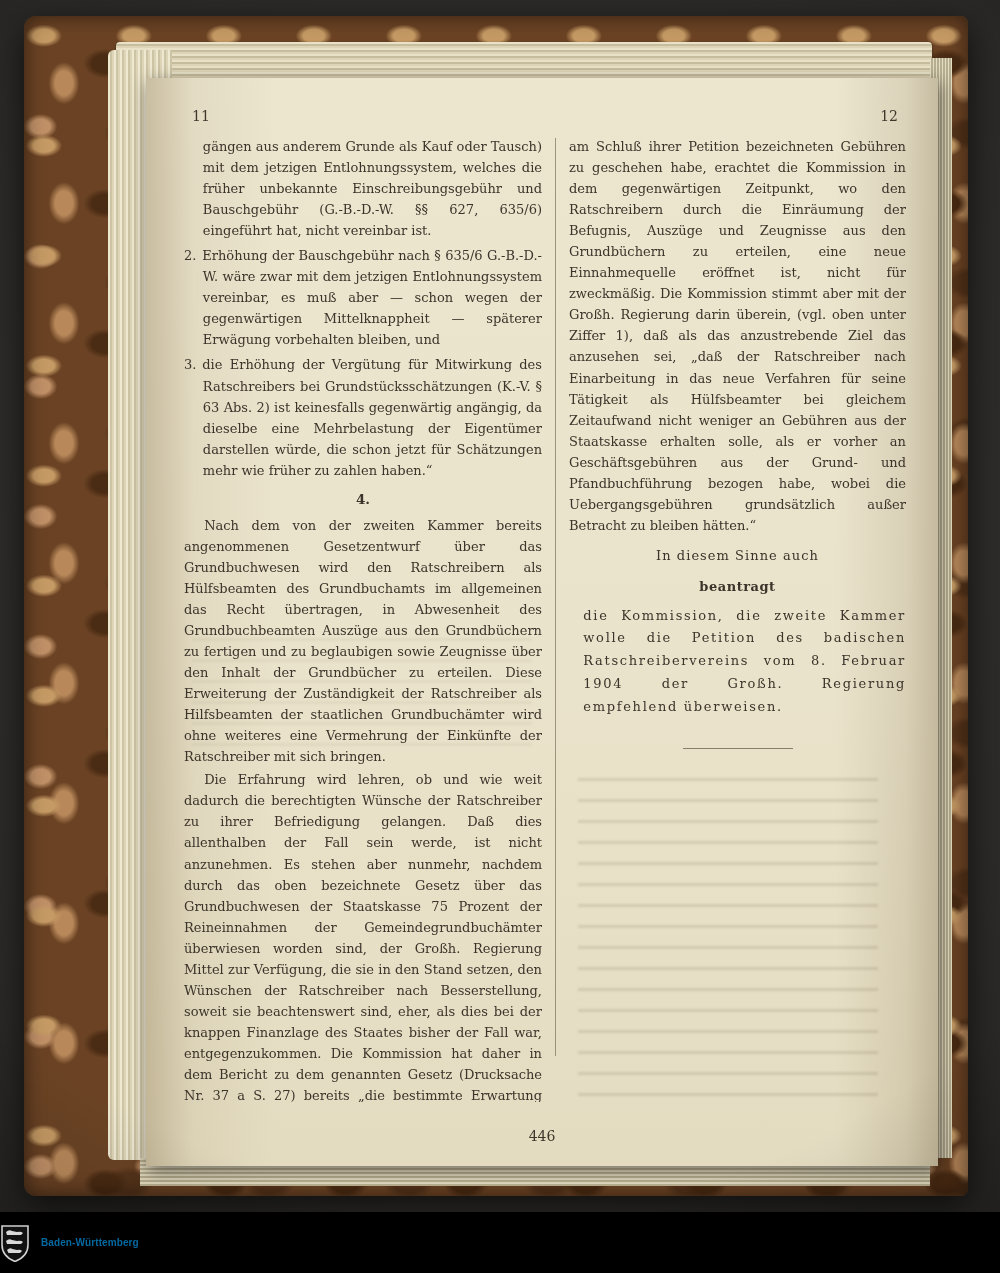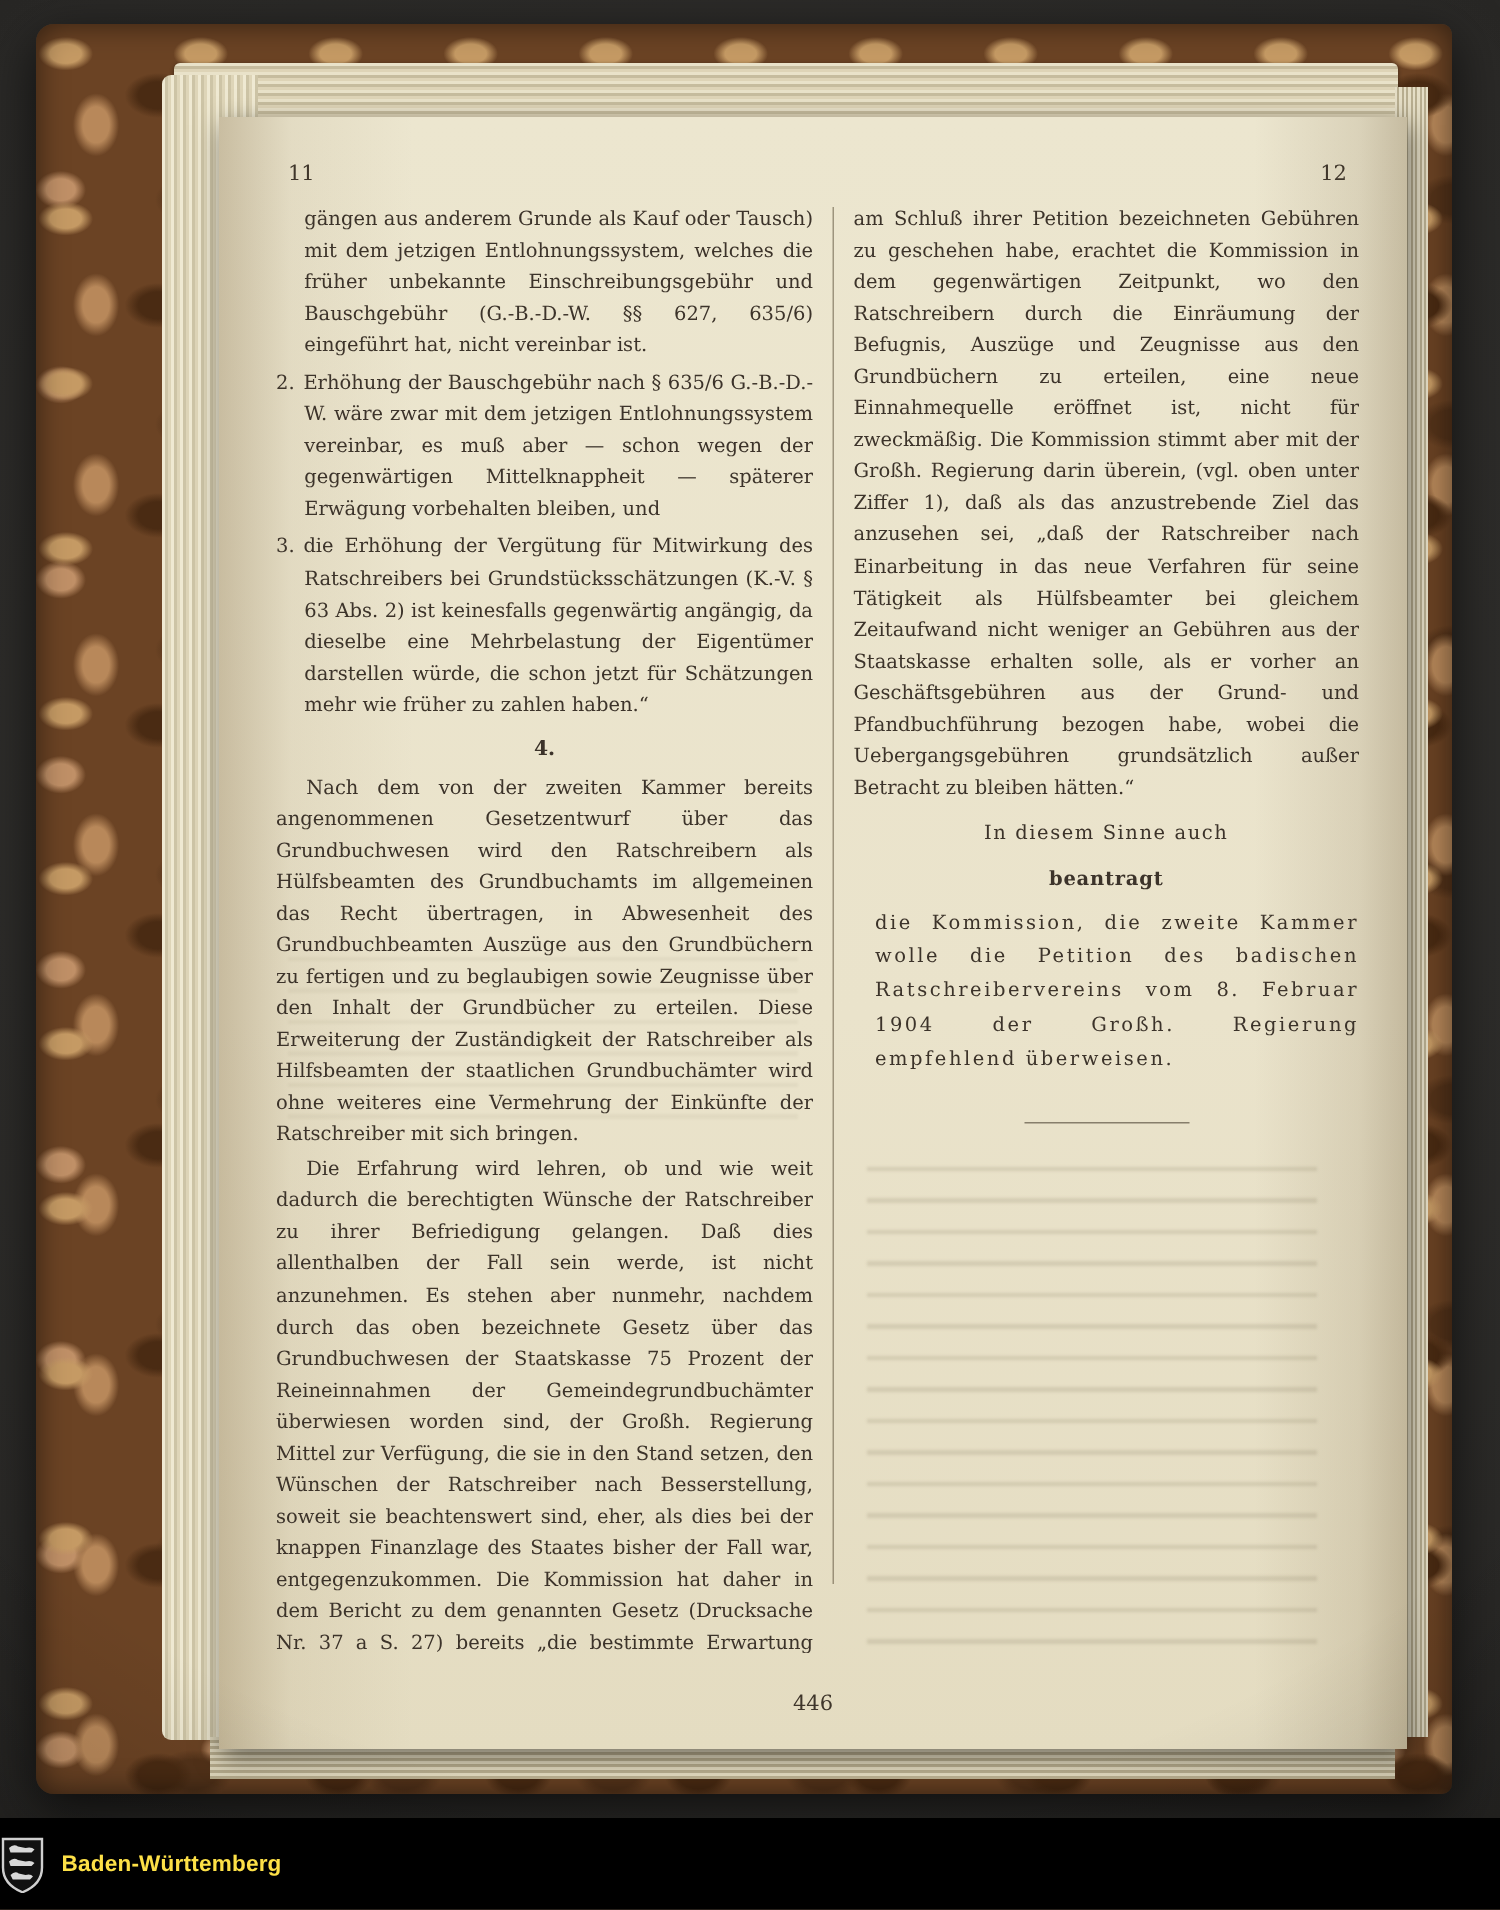--- a/index.html
+++ b/index.html
@@ -64,21 +64,21 @@
   
   .footer{position:absolute;left:0;bottom:0;width:100%;height:61px;background:#000;z-index:3;
     display:flex;align-items:center;justify-content:space-between;
     font-family:"Liberation Sans", sans-serif;}
   .f-left{display:flex;align-items:center;}
   .blb-badge{width:43px;height:43px;margin-left:9px;background:#1f5ca9;color:#fff;
     display:flex;align-items:center;justify-content:center;font-weight:bold;font-size:15px;letter-spacing:.02em;}
   .lib-name{margin-left:11px;color:#fff;font-weight:bold;font-size:13.5px;line-height:1.3;letter-spacing:.03em;}
   .f-right{display:flex;align-items:center;margin-right:16px;}
   .bw-shield{display:inline-flex;margin-right:11px;}
-  .bw-text{color:#fde047;font-weight:bold;font-size:15px;letter-spacing:.01em;}
+  .bw-text{color:#0369a1;font-weight:bold;font-size:10px;letter-spacing:.01em;}
 </style>
 </head>
 <body>
 
 <div class="scene">
   <div class="book">
     <div class="cover"></div>
     <div class="pages-top"></div>
     <div class="pages-left"></div>
     <div class="pages-right"></div>

